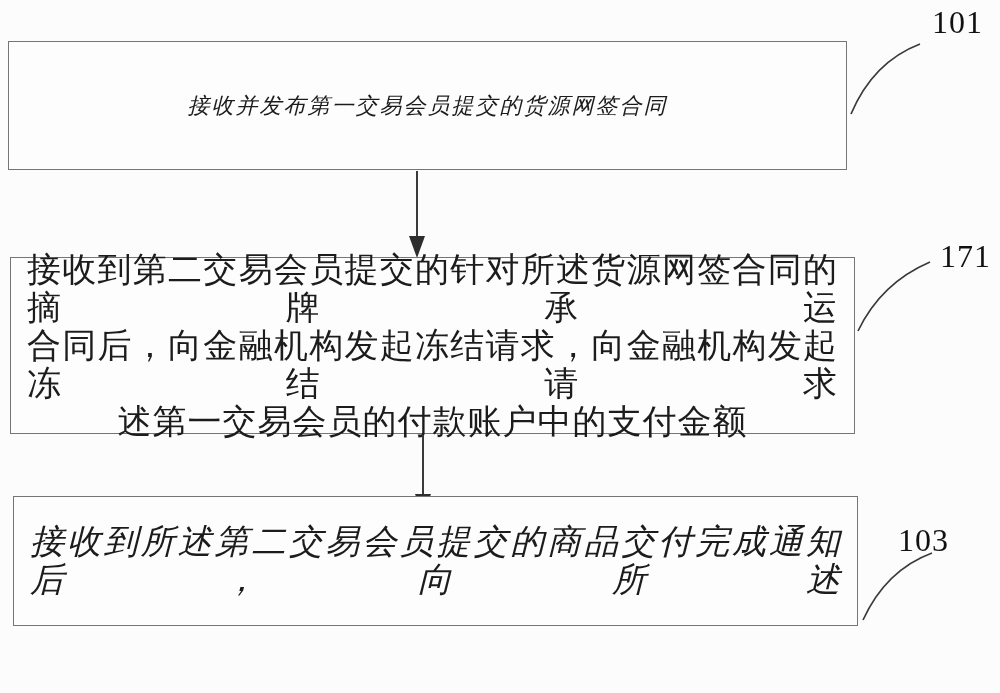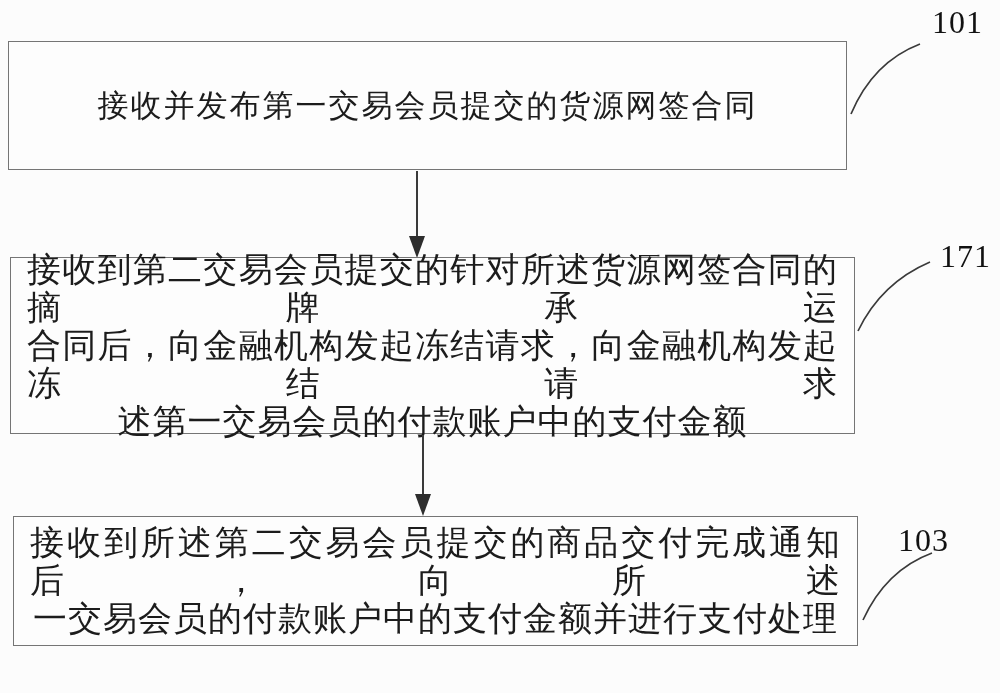--- a/index.html
+++ b/index.html
@@ -29,31 +29,32 @@
     box-sizing: border-box;
     border: 1.6px solid #757575;
     background: #fdfdfd;
     display: flex;
     flex-direction: column;
     justify-content: center;
     padding: 0 16px;
   }
   .box-101 { left: 8px;  top: 41px;  width: 839px; height: 129px; }
   .box-102 { left: 10px; top: 257px; width: 845px; height: 177px; }
-  .box-103 { left: 13px; top: 516px; width: 845px; height: 130px; }
+  .box-103 { left: 13px; top: 496px; width: 845px; height: 130px; font-style: italic; }
   .step-line {
     font-size: 34px;
     line-height: 38px;
     letter-spacing: 1px;
     white-space: nowrap;
   }
   .box-101 .step-line {
-    font-size: 31px;
+    font-size: 22px;
     letter-spacing: 2px;
     text-align: center;
+    font-style: italic;
   }
   .jline {
     white-space: normal;
     text-align: justify;
     text-align-last: justify;
   }
   .cline {
     text-align: center;
   }
   .arrow-line {
@@ -105,20 +106,19 @@
     <div class="step-line jline">接收到第二交易会员提交的针对所述货源网签合同的摘牌承运</div>
     <div class="step-line jline">合同后，向金融机构发起冻结请求，向金融机构发起冻结请求</div>
     <div class="step-line cline">述第一交易会员的付款账户中的支付金额</div>
   </div>
 
   <div class="arrow-line arrow2-line"></div>
   <div class="arrow-head arrow2-head"></div>
 
   <div class="flow-box box-103">
     <div class="step-line jline">接收到所述第二交易会员提交的商品交付完成通知后，向所述</div>
-    <div class="step-line cline">一交易会员的付款账户中的支付金额并进行支付处理</div>
   </div>
 
   <div class="ref-label ref-101">101</div>
   <div class="ref-label ref-102">171</div>
   <div class="ref-label ref-103">103</div>
 
 </div>
 
 </body></html>

